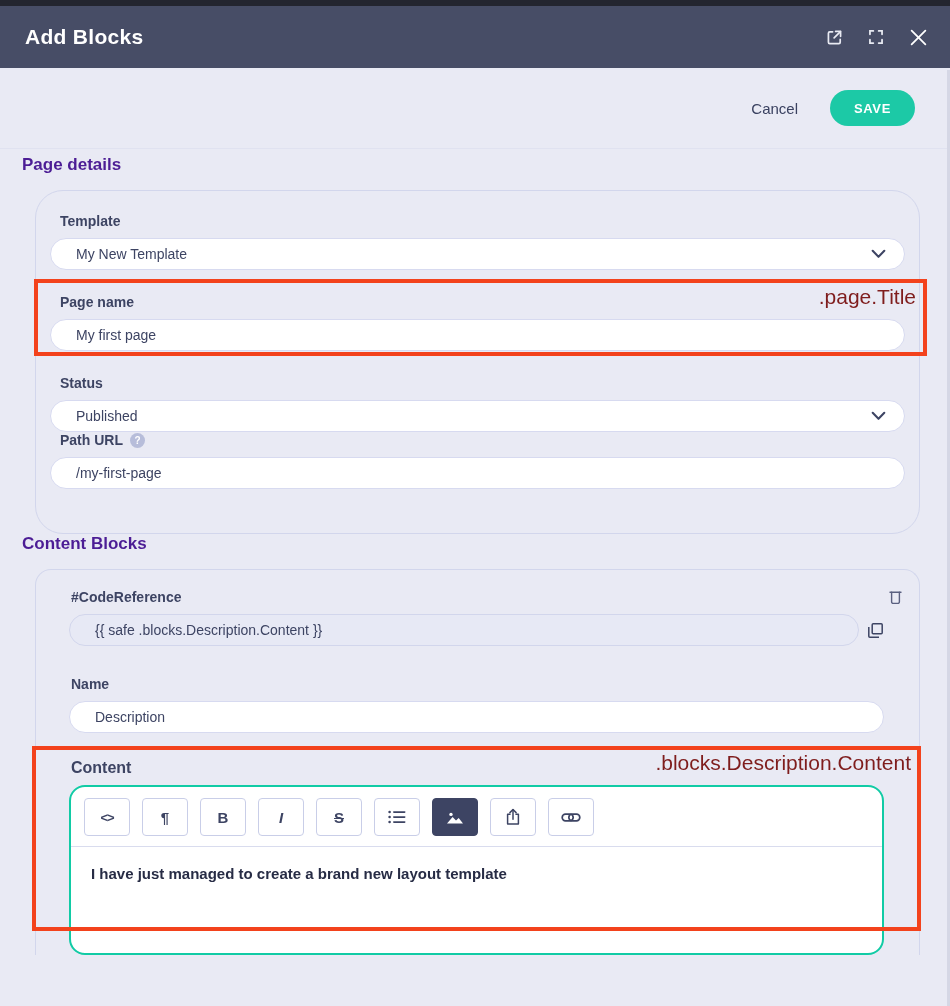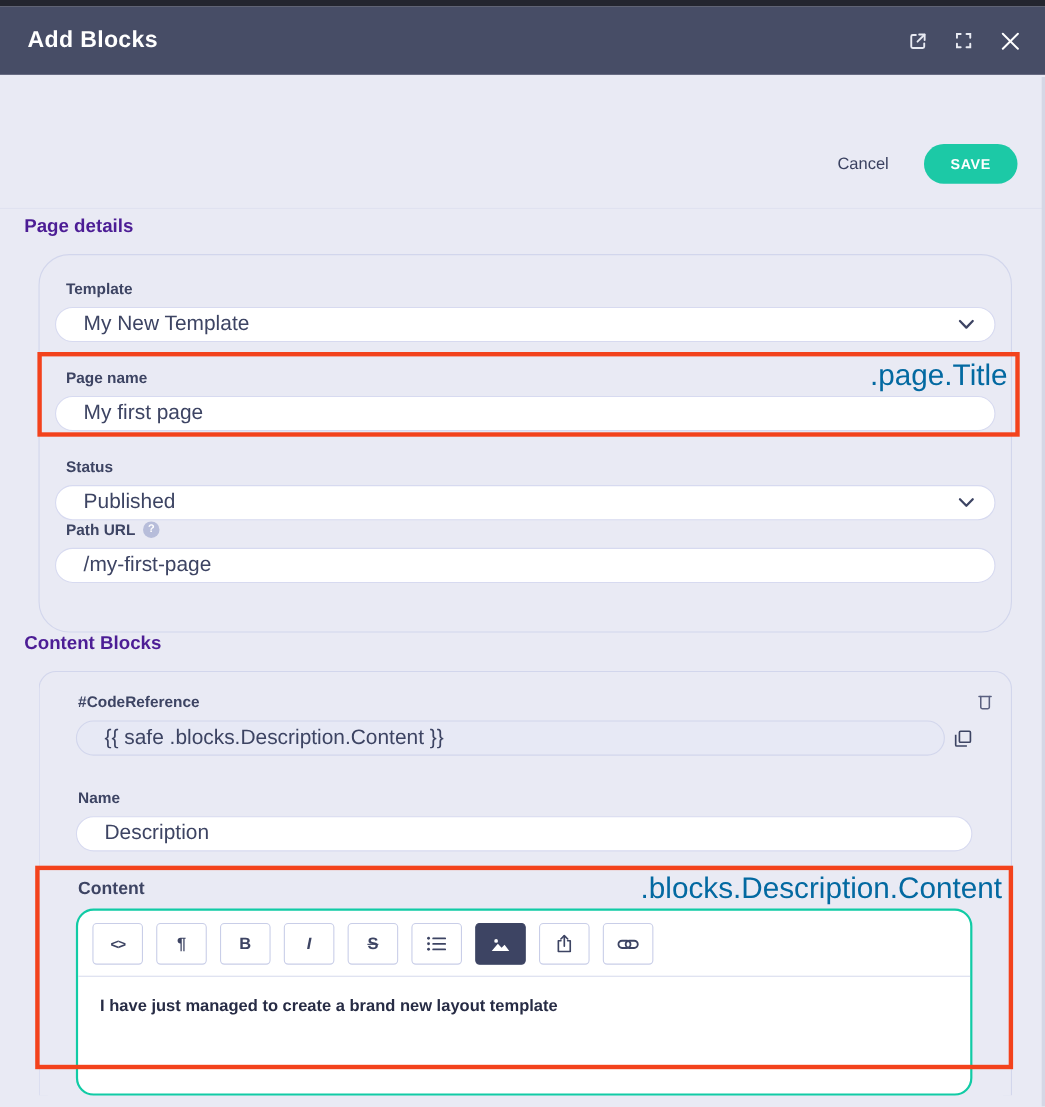--- a/index.html
+++ b/index.html
@@ -20,21 +20,21 @@
   }
   .modal-title { color:#FFFFFF; font-size:21px; font-weight:700; letter-spacing:.3px; }
   .header-icons { display:flex; align-items:center; gap:10px; }
   .hicon {
     width:32px; height:32px; display:flex; align-items:center; justify-content:center;
     cursor:pointer; background:none; border:none;
   }
   
   .action-bar {
     height:80px; display:flex; align-items:center; justify-content:flex-end;
-    gap:32px; padding-right:25px; background:#E9EAF4;margin-top:41px;
+    gap:32px; padding-right:35px; background:#E9EAF4;
   }
   .cancel-btn {
     background:none; border:none; font-family:inherit;
     font-size:15px; color:#3A4160; cursor:pointer;
   }
   .save-btn {
     width:85px; height:36px; border:none; border-radius:18px;
     background:#1CC9A6; color:#fff; font-family:inherit;
     font-size:13px; font-weight:700; letter-spacing:.6px; cursor:pointer;
   }
@@ -64,39 +64,39 @@
   .field-label {
     display:block; font-size:14px; font-weight:700; color:#3D4463;
     margin:0 0 9px 10px;
   }
   .block-card .field-label { margin-left:2px; }
   .label-row { display:flex; align-items:center; gap:7px; margin:0 0 9px 10px; }
   .label-row .field-label { margin:0; }
   .control {
     height:32px; border:1.5px solid #D7DAF0; border-radius:18px;
     background:#FFFFFF; display:flex; align-items:center;
-    padding:0 18px 0 25px; font-size:19px; color:#3D4463; cursor:text;
+    padding:0 18px 0 25px; font-size:14px; color:#3D4463; cursor:text;
   }
   .control.select { cursor:pointer; justify-content:space-between; }
   .control.readonly { background:#E7E9F5; border-color:#D2D6EC; }
   .help-circle {
     width:15px; height:15px; border-radius:50%; background:#B7BDDA;
     color:#fff; font-size:10px; font-weight:700;
     display:flex; align-items:center; justify-content:center; cursor:pointer;
   }
   .icon-row { display:flex; align-items:center; }
   .icon-row .control { flex:1; margin-right:8px; }
   .icon-btn { background:none; border:none; cursor:pointer; display:flex; align-items:center; }
   .trash-btn { position:absolute; top:19px; right:16px; }
   
   .hl-box {
     position:absolute; border:4px solid #F3421C; pointer-events:none; z-index:30;
   }
   .hl-box .hl-annotation {
-    position:absolute; font-size:27px; color:#0369a1; pointer-events:none;
+    position:absolute; font-size:21px; color:#7f1d1d; pointer-events:none;
     white-space:nowrap;
   }
   .hl-pagename { left:-16px; right:-22px; top:-15px; bottom:-5px; }
   .hl-pagename .hl-annotation { top:2px; right:7px; }
   .hl-content { left:-37px; right:-37px; top:-13px; height:185px; }
   .hl-content .hl-annotation { top:1px; right:6px; }
   
   .content-group { margin-bottom:0; }
   .content-label { font-size:16px; font-weight:700; margin:0 0 8px 2px; display:block; }
   .editor {

